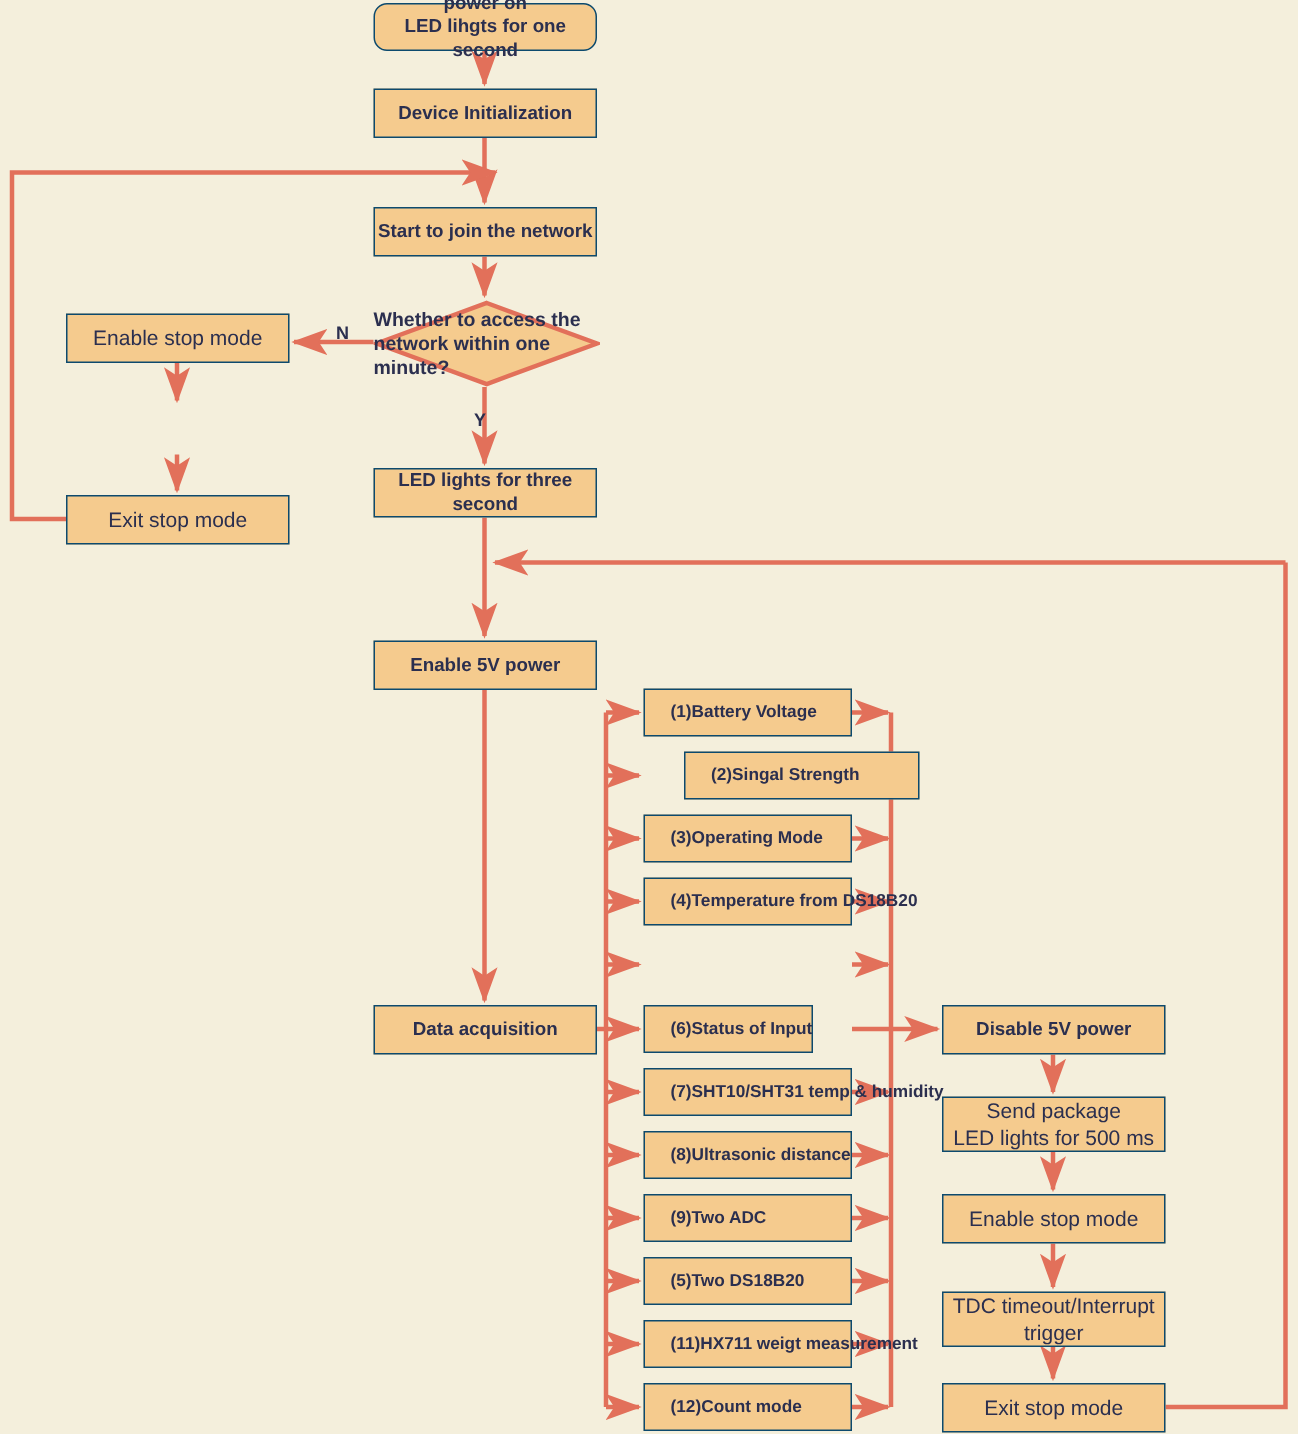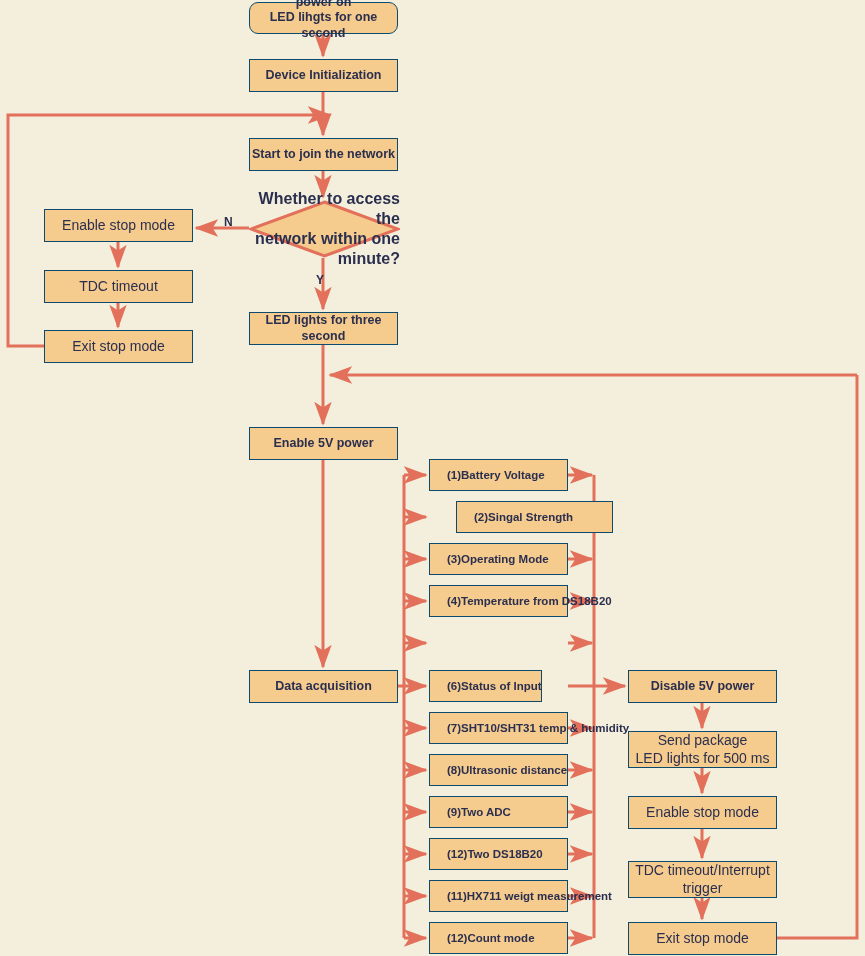--- a/index.html
+++ b/index.html
@@ -67,22 +67,22 @@
   }
   .diamond .dlabel {
     position: absolute;
     left: 0;
     top: 0;
     width: 100%;
     height: 100%;
     display: flex;
     align-items: center;
     justify-content: center;
-    text-align: right;
-    font-size: 16px;
+    text-align: left;
+    font-size: 13px;
     font-weight: bold;
     color: #2b2f4f;
     line-height: 1.25;
     white-space: pre-line;
   }
   .edge-label {
     position: absolute;
     color: #2b2f4f;
     font-size: 12px;
     font-weight: bold;
@@ -192,21 +192,20 @@
   <span class="edge-label" style="left:316px; top:273px;">Y</span>
 
   <div class="node" style="left:249px; top:312px; width:149px; height:33px;">LED lights for three second</div>
 
   <div class="node" style="left:249px; top:427px; width:149px; height:33px;">Enable 5V power</div>
 
   <div class="node" style="left:249px; top:670px; width:149px; height:33px;">Data acquisition</div>
 
   <div class="node plain" style="left:44px; top:209px; width:149px; height:33px;">Enable stop mode</div>
 
-  <div class="node plain" style="left:44px; top:270px; width:149px; height:33px;">TDC timeout</div>
 
   <div class="node plain" style="left:44px; top:330px; width:149px; height:33px;">Exit stop mode</div>
 
   <div class="node" style="left:628px; top:670px; width:149px; height:33px;">Disable 5V power</div>
 
   <div class="node plain" style="left:628px; top:731px; width:149px; height:37px;">Send package
 LED lights for 500 ms</div>
 
   <div class="node plain" style="left:628px; top:796px; width:149px; height:33px;">Enable stop mode</div>
 
@@ -216,17 +215,17 @@
   <div class="node plain" style="left:628px; top:922px; width:149px; height:33px;">Exit stop mode</div>
 
   <div class="node listitem" style="left:429px; top:459px; width:139px; height:32px;">(1)Battery Voltage</div>
   <div class="node listitem" style="left:429px; top:501px; width:157px; height:32px;margin-left:27px;">(2)Singal Strength</div>
   <div class="node listitem" style="left:429px; top:543px; width:139px; height:32px;">(3)Operating Mode</div>
   <div class="node listitem" style="left:429px; top:585px; width:139px; height:32px;">(4)Temperature from DS18B20</div>
   <div class="node listitem" style="left:429px; top:670px; width:113px; height:32px;">(6)Status of Input</div>
   <div class="node listitem" style="left:429px; top:712px; width:139px; height:32px;">(7)SHT10/SHT31 temp &amp; humidity</div>
   <div class="node listitem" style="left:429px; top:754px; width:139px; height:32px;">(8)Ultrasonic distance</div>
   <div class="node listitem" style="left:429px; top:796px; width:139px; height:32px;">(9)Two ADC</div>
-  <div class="node listitem" style="left:429px; top:838px; width:139px; height:32px;">(12)Two DS18B20</div>
+  <div class="node listitem" style="left:429px; top:838px; width:139px; height:32px;">(5)Two DS18B20</div>
   <div class="node listitem" style="left:429px; top:880px; width:139px; height:32px;">(11)HX711 weigt measurement</div>
   <div class="node listitem" style="left:429px; top:922px; width:139px; height:32px;">(12)Count mode</div>
 
 </div>
 
 </body></html>

